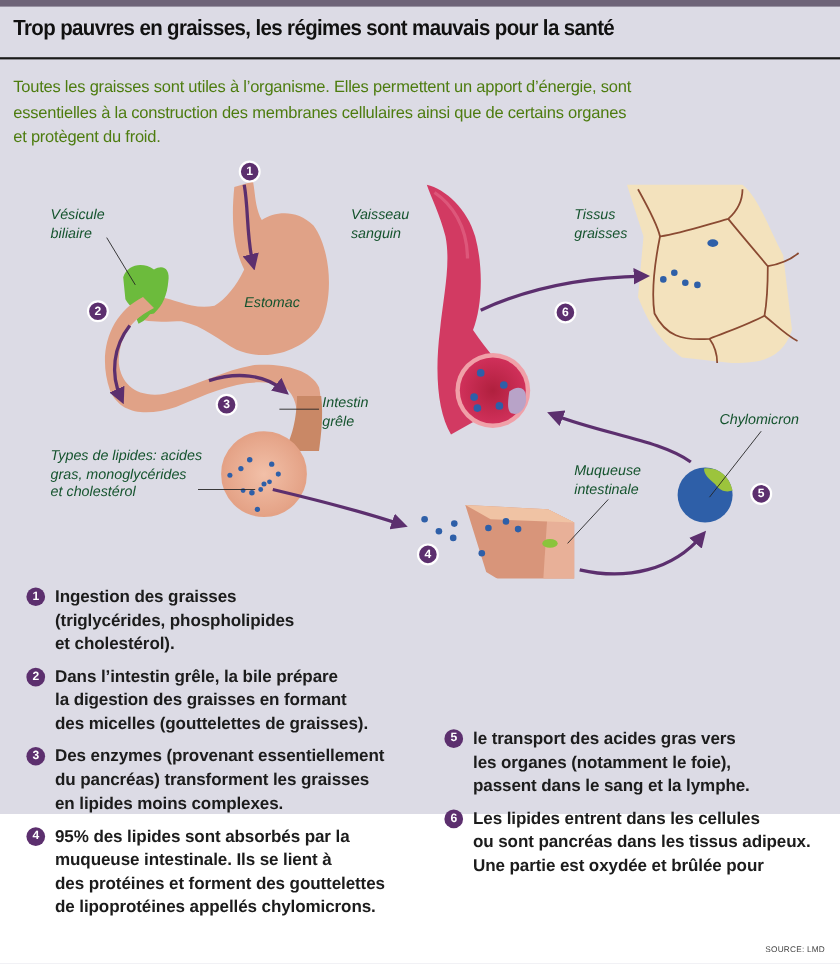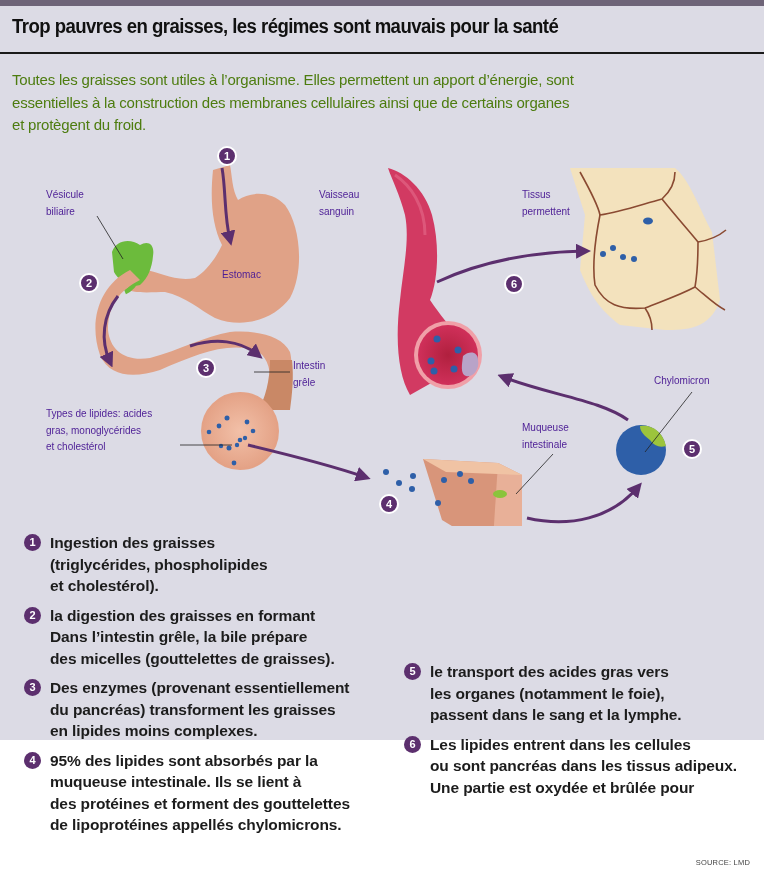--- a/index.html
+++ b/index.html
@@ -4,21 +4,21 @@
 <style>
   * { box-sizing: border-box; margin: 0; padding: 0; }
   body { width: 764px; height: 876px; background: #ffffff; font-family: "Liberation Sans", sans-serif; overflow: hidden; }
   .frame { position: absolute; left: 0; top: 0; width: 764px; height: 740px; background: #dcdbe5; }
   .topbar { position: absolute; left: 0; top: 0; width: 764px; height: 6px; background: #6e6478; }
   .title { position: absolute; left: 12px; top: 15px; font-size: 20px; font-weight: bold; color: #111; letter-spacing: -0.6px; transform: scaleX(0.93); transform-origin: left; white-space: nowrap; }
   .rule { position: absolute; left: 0; top: 52px; width: 764px; height: 2px; background: #1a1a1a; }
   .intro { position: absolute; left: 12px; top: 69px; width: 720px; font-size: 15px; line-height: 22.5px; color: #4d7c0f; letter-spacing: -0.2px; }
   .intro span { display: block; white-space: nowrap; }
   .diagram { position: absolute; left: 0; top: 136px; width: 764px; height: 390px; }
-  .lbl { position: absolute; font-size: 10px; line-height: 16.5px; color: #4c1d95; white-space: nowrap; }
+  .lbl { position: absolute; font-size: 13px; line-height: 16.5px; color: #14532d; white-space: nowrap; font-style: italic; }
   .steps { position: absolute; font-size: 15.5px; font-weight: bold; color: #1c1c1c; line-height: 21.5px; letter-spacing: -0.1px; }
   .step { position: relative; padding-left: 26px; margin-bottom: 8px; }
   .step .num { position: absolute; left: 0; top: 2px; width: 17px; height: 17px; border-radius: 50%; background: #5c2f6e; color: #fff; font-size: 11px; text-align: center; line-height: 17px; font-weight: bold; }
   .step .line { display: block; white-space: nowrap; }
   .source { position: absolute; right: 14px; top: 858px; font-size: 7.5px; color: #444; letter-spacing: 0.2px; }
   .badge { position: absolute; width: 20px; height: 20px; border-radius: 50%; background: #5c2f6e; border: 2px solid #fff; color: #fff; font-size: 11px; font-weight: bold; text-align: center; line-height: 16px; }
 </style>
 </head>
 <body>
 
@@ -157,21 +157,21 @@
       <div>Types de lipides: acides</div>
       <div>gras, monoglycérides</div>
       <div>et cholestérol</div>
     </div>
     <div class="lbl" style="left:319px;top:51px;">
       <div>Vaisseau</div>
       <div>sanguin</div>
     </div>
     <div class="lbl" style="left:522px;top:51px;">
       <div>Tissus</div>
-      <div>permettent</div>
+      <div>graisses</div>
     </div>
     <div class="lbl" style="left:654px;top:237px;">Chylomicron</div>
     <div class="lbl" style="left:522px;top:284px;">
       <div>Muqueuse</div>
       <div>intestinale</div>
     </div>
 
     <div class="badge" style="left:217px;top:10px;">1</div>
     <div class="badge" style="left:79px;top:137px;">2</div>
     <div class="badge" style="left:196px;top:222px;">3</div>
@@ -182,22 +182,22 @@
 
   <div class="steps" style="left:24px;top:532px;width:360px;">
     <div class="step">
       <span class="num">1</span>
       <span class="line">Ingestion des graisses</span>
       <span class="line">(triglycérides, phospholipides</span>
       <span class="line">et cholestérol).</span>
     </div>
     <div class="step">
       <span class="num">2</span>
+      <span class="line">Dans l’intestin grêle, la bile prépare</span>
       <span class="line">la digestion des graisses en formant</span>
-      <span class="line">Dans l’intestin grêle, la bile prépare</span>
       <span class="line">des micelles (gouttelettes de graisses).</span>
     </div>
     <div class="step">
       <span class="num">3</span>
       <span class="line">Des enzymes (provenant essentiellement</span>
       <span class="line">du pancréas) transforment les graisses</span>
       <span class="line">en lipides moins complexes.</span>
     </div>
     <div class="step">
       <span class="num">4</span>

